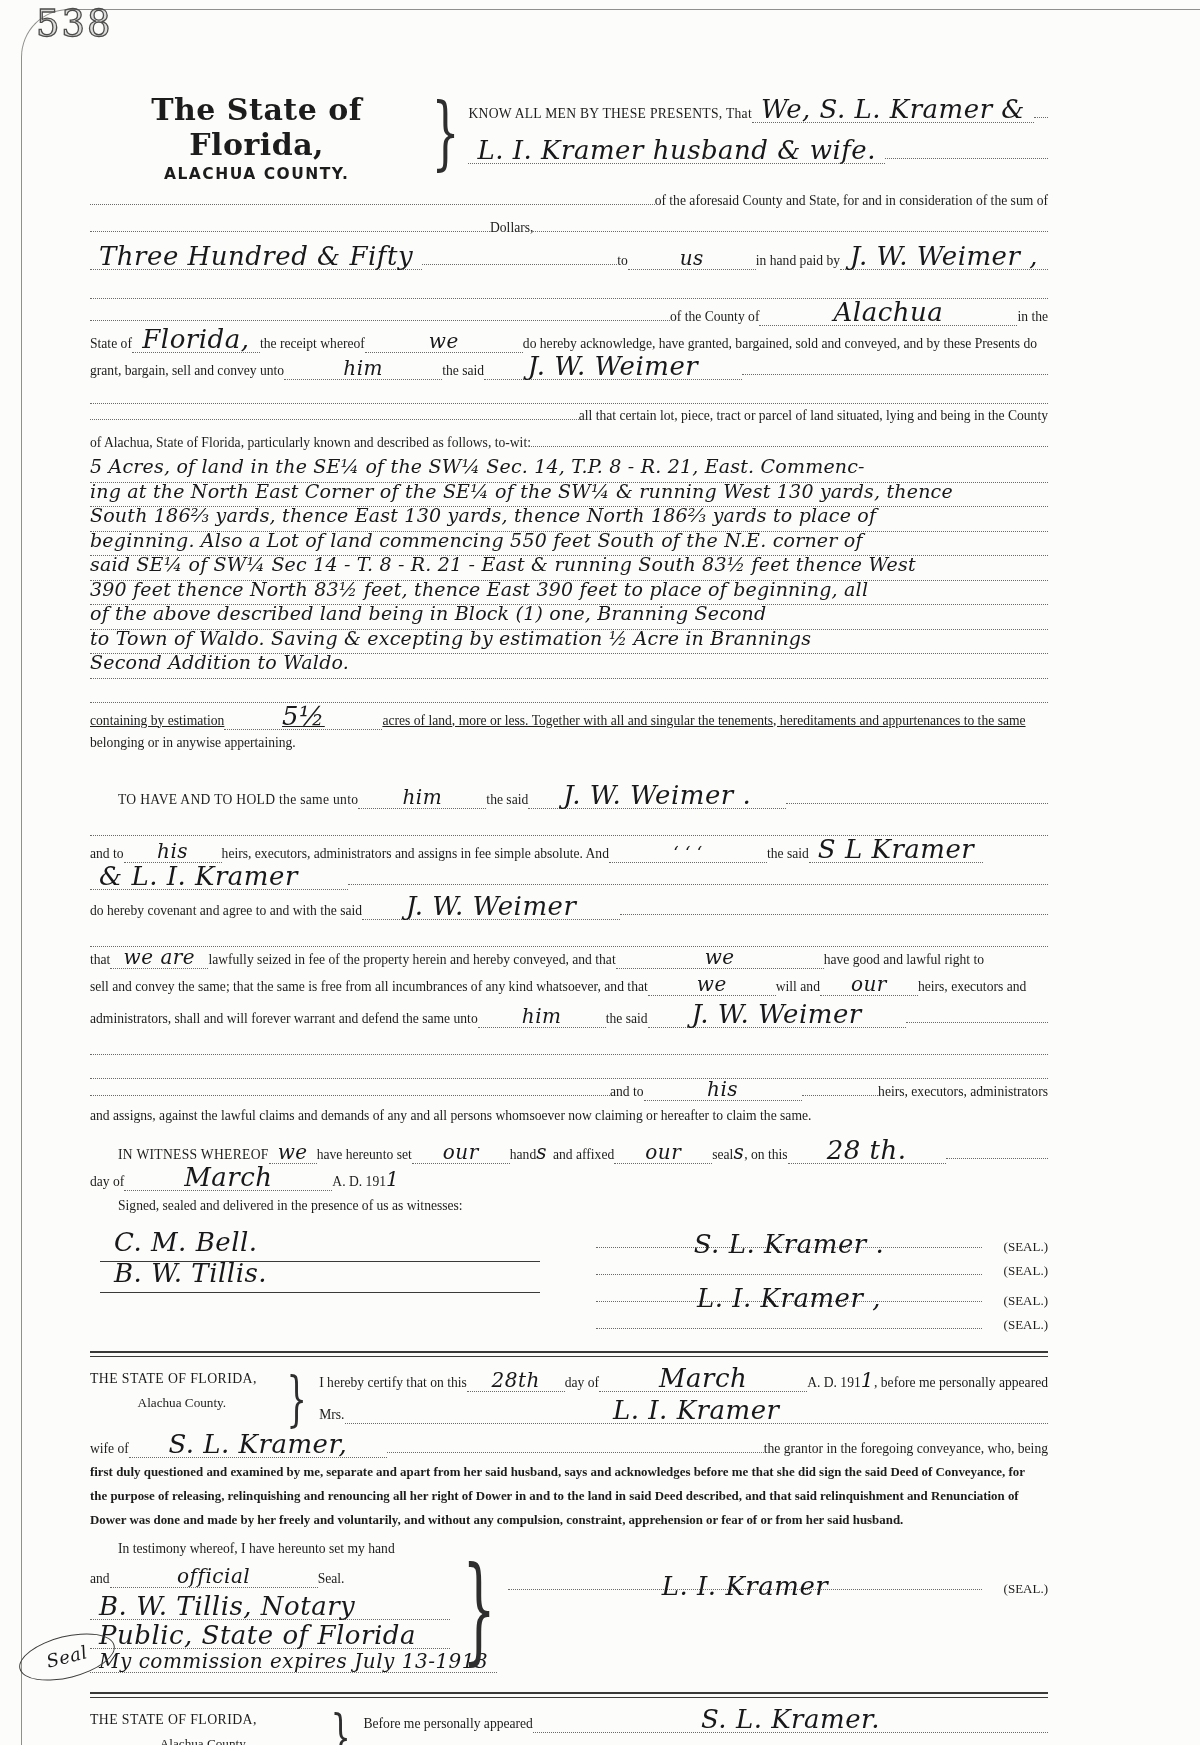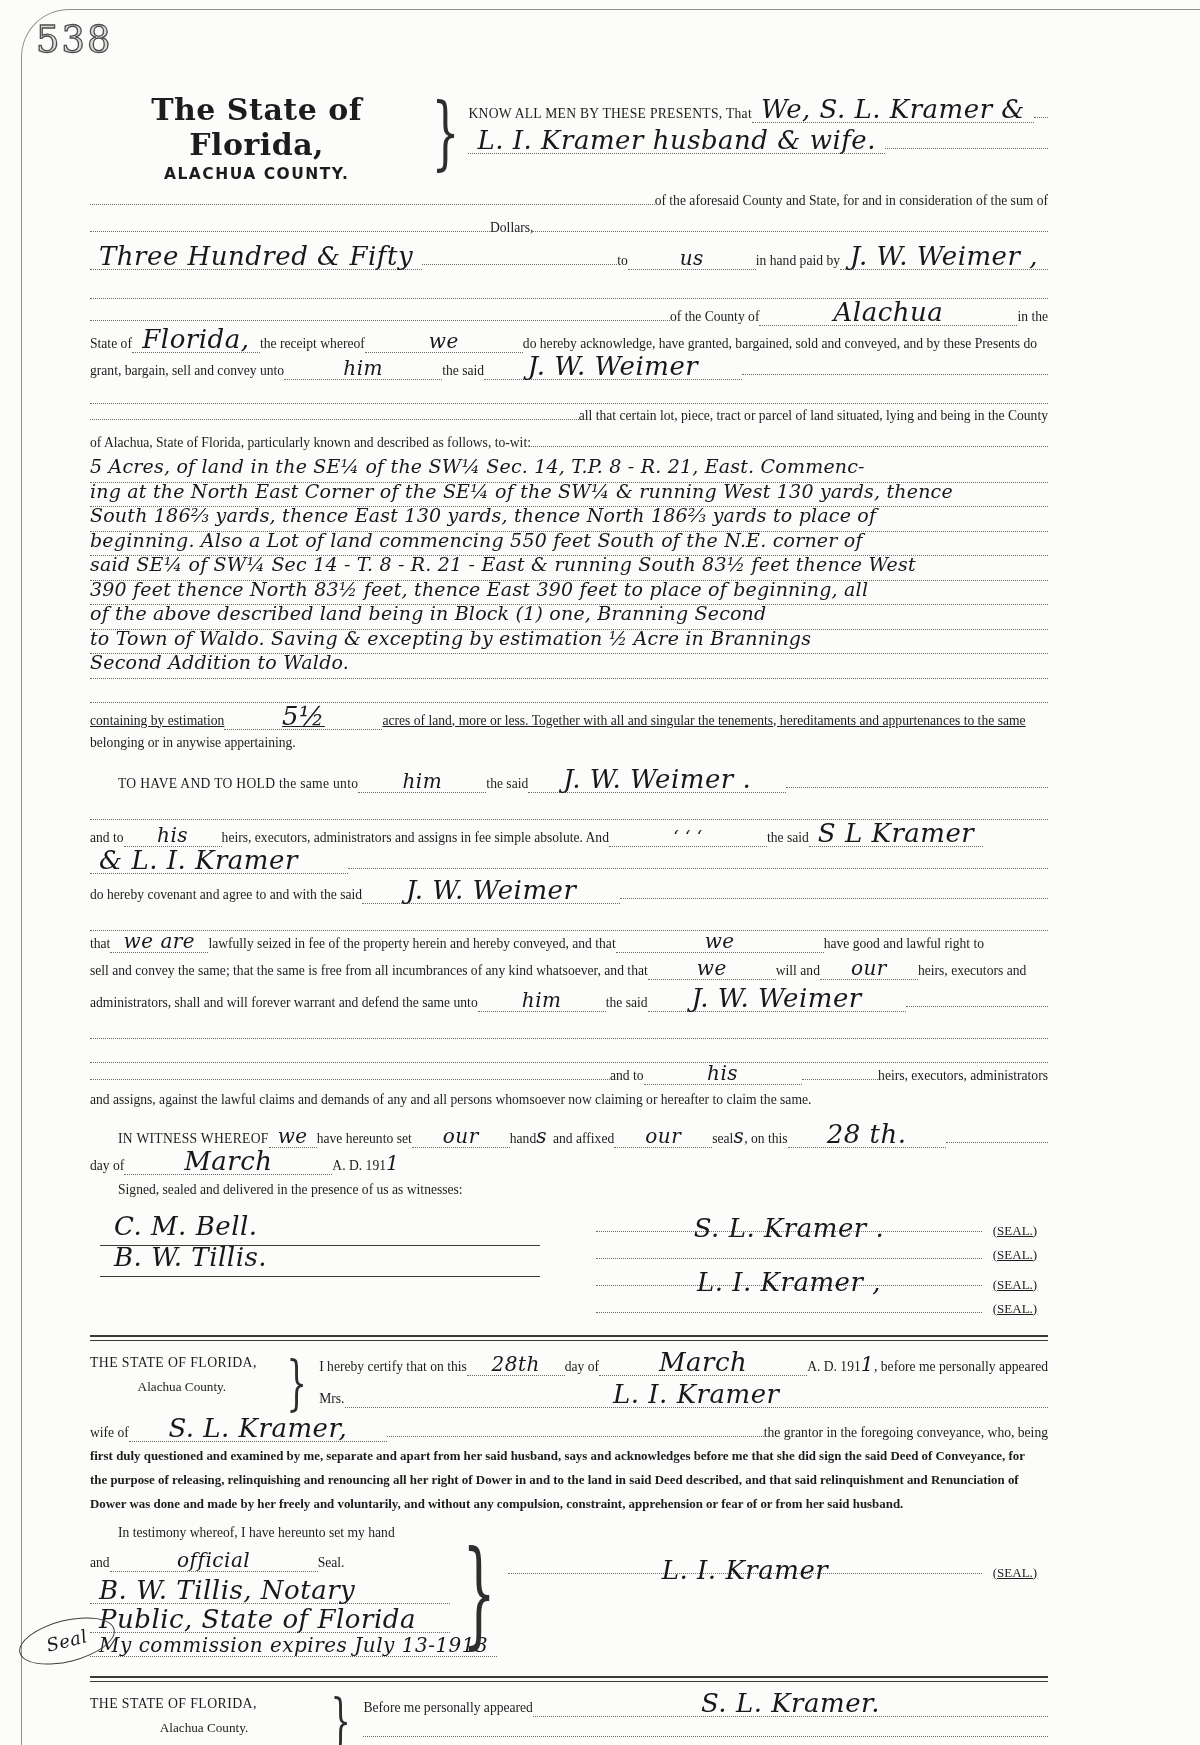--- a/index.html
+++ b/index.html
@@ -7,21 +7,21 @@
     position:relative; width:1200px; height:1745px; margin:0 auto;
     background:#fcfcfa; overflow:hidden; color:#1c1c1c;
     font-family:"Liberation Serif", serif;
   }
   .scan-corner {
     position:absolute; top:9px; left:21px; right:-2px; bottom:-2px;
     border-top:1.5px solid #8f8f8b; border-left:1.5px solid #8f8f8b;
     border-top-left-radius:48px; pointer-events:none;
   }
   .pagenum {
-    position:absolute; top:18px; left:36px;
+    position:absolute; top:2px; left:36px;
     font-family:"DejaVu Serif", serif; font-size:37px; letter-spacing:2px;
     color:rgba(40,40,40,0.15); -webkit-text-stroke:1.3px #4d4d4d;
   }
   .content { position:absolute; left:90px; top:66px; width:958px; }
 
   .row { display:flex; align-items:baseline; min-height:25px; margin-top:2px; font-size:13.6px; }
   .fineprint { font-size:12.9px; min-height:22px;font-weight:bold; }
   .pt { white-space:nowrap; }
   .wrapless { white-space:normal; }
   .fill { flex:1 1 14px; min-width:14px; border-bottom:1px dotted #6a6a66; align-self:baseline; height:0.95em; }
@@ -51,21 +51,21 @@
   .indent { text-indent:0; padding-left:28px; }
   .caps { letter-spacing:0.3px; }
 
   .sig-area { display:flex; margin-top:8px; }
   .wit-col { width:440px; padding-left:10px; }
   .wit-line { border-bottom:1px solid #3a3a38; height:30px; display:flex; align-items:flex-start; padding-left:14px; }
   .sig-col { flex:1; margin-left:56px; }
   .seal-row { display:flex; align-items:baseline; height:27px; }
   .sig-line { flex:1; border-bottom:1px dotted #6a6a66; text-align:center; height:1em; }
   .sig-line .hw { position:relative; top:2px; }
-  .seal-lab { width:66px; text-align:center; font-size:13px; white-space:nowrap;text-decoration:underline; }
+  .seal-lab { width:66px; text-align:right; font-size:13px; white-space:nowrap; }
 
   .rule { border-top:2px solid #3a3a38; border-bottom:1.5px solid #3a3a38; height:3px; margin:12px 0 8px 0; }
 
   .not-head { display:flex; align-items:flex-start; }
   .not-left { width:228px; padding-top:6px; }
   .not-state { font-size:13.8px; letter-spacing:0.4px; }
   .not-county { font-size:13.2px; text-align:center; margin-top:8px; }
   .brace-sm { font-size:40px; transform:scaleY(1.5) scaleX(0.8); margin:0 10px; }
   .not-right { flex:1; }
 
@@ -95,21 +95,21 @@
         <div class="title">The State of Florida,</div>
         <div class="county-sub">ALACHUA COUNTY.</div>
       </div>
       <div class="brace brace-header">}</div>
       <div class="header-right">
         <div class="row">
           <span class="pt caps">KNOW ALL MEN BY THESE PRESENTS, That</span>
           <span class="u"><span class="hw hw-lg">We, S. L. Kramer &amp;</span></span>
           <span class="fill"></span>
         </div>
-        <div class="row" style="margin-top:6px;">
+        <div class="row" style="margin-top:16px;">
           <span class="u"><span class="hw hw-lg">L. I. Kramer husband &amp; wife.</span></span>
           <span class="fill"></span>
         </div>
       </div>
     </div>
 
     <div class="row" style="margin-top:8px;">
       <span class="fill"></span>
       <span class="pt">of the aforesaid County and State, for and in consideration of the sum of</span>
     </div>
@@ -196,21 +196,21 @@
     <div class="dotline"></div>
 
     <div class="row" style="min-height:28px;text-decoration:underline;">
       <span class="pt">containing by estimation</span>
       <span class="u mw140 c"><span class="hw hw-lg">5½</span></span>
       <span class="pt wrapless">acres of land, more or less.  Together with all and singular the tenements, hereditaments and appurtenances to the same</span>
     </div>
     <div class="row">
       <span class="pt">belonging or in anywise appertaining.</span>
     </div>
-    <div class="row" style="margin-top:8px; min-height:28px;">
+    <div class="row" style="margin-top:24px; min-height:28px;">
       <span class="pt indent caps">TO HAVE AND TO HOLD the same unto</span>
       <span class="u mw110 c"><span class="hw">him</span></span>
       <span class="pt">the said</span>
       <span class="u mw240 c"><span class="hw hw-lg">J. W. Weimer .</span></span>
       <span class="fill"></span>
     </div>
     <div class="dotline"></div>
     <div class="row">
       <span class="pt">and to</span>
       <span class="u mw80 c"><span class="hw">his</span></span>

